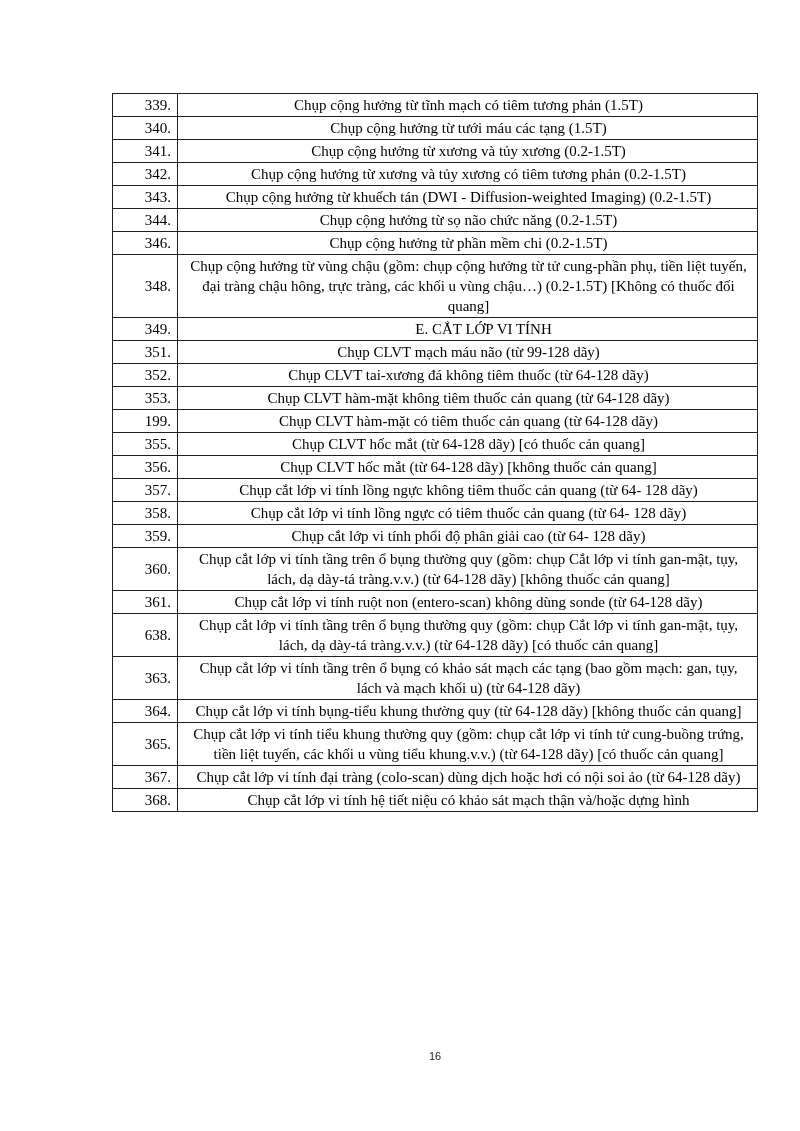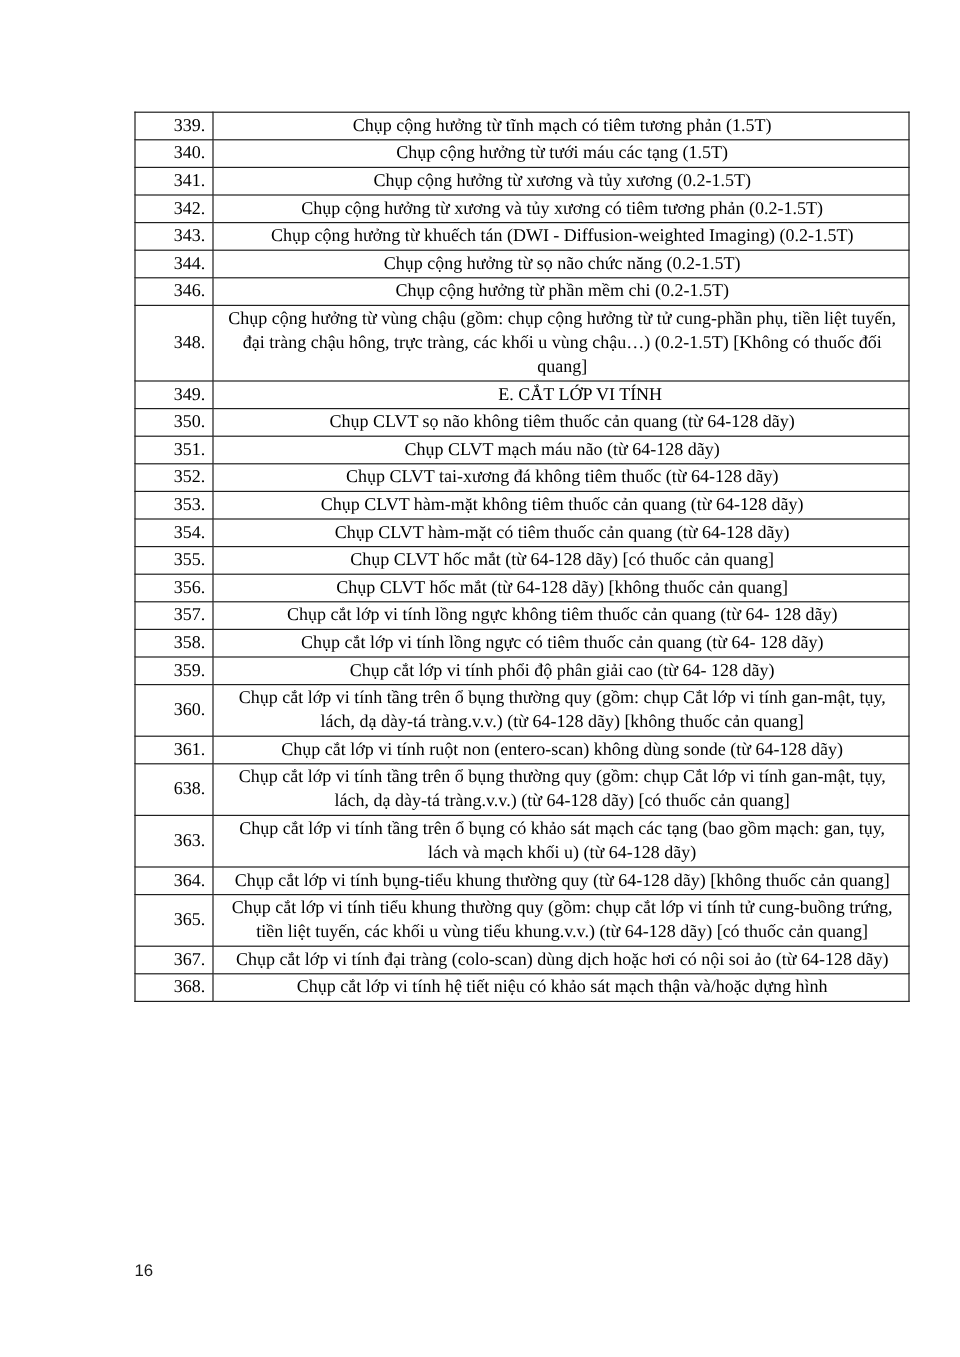--- a/index.html
+++ b/index.html
@@ -44,22 +44,23 @@
   }
   tr.section-row td.cell-text {
     font-weight: normal;
     padding-left: 38px;
   }
   .page-number {
     position: absolute;
     left: 112px;
     top: 1050px;
     width: 646px;
+    text-align: center;
     font-family: "Liberation Sans", sans-serif;
-    font-size: 14px;
+    font-size: 11px;
     color: #1a1a1a;
   }
 </style>
 </head>
 <body>
 
 <div class="page">
 
   <table class="svc-table">
     <tbody>
@@ -93,37 +94,33 @@
     </tr>
         <tr>
       <td class="cell-no">348.</td>
       <td class="cell-text">Chụp cộng hưởng từ vùng chậu (gồm: chụp cộng hưởng từ tử cung-phần phụ, tiền liệt tuyến, đại tràng chậu hông, trực tràng, các khối u vùng chậu…) (0.2-1.5T) [Không có thuốc đối quang]</td>
     </tr>
         <tr class="section-row">
       <td class="cell-no">349.</td>
       <td class="cell-text">E.  CẮT LỚP VI TÍNH</td>
     </tr>
         <tr>
-      <td class="cell-no">350.</td>
-      <td class="cell-text">Chụp CLVT sọ não không tiêm thuốc cản quang (từ 64-128 dãy)</td>
-    </tr>
-        <tr>
       <td class="cell-no">351.</td>
-      <td class="cell-text">Chụp CLVT mạch máu não (từ 64-128 dãy)</td>
+      <td class="cell-text">Chụp CLVT mạch máu não (từ 99-128 dãy)</td>
     </tr>
         <tr>
       <td class="cell-no">352.</td>
       <td class="cell-text">Chụp CLVT tai-xương đá không tiêm thuốc (từ 64-128 dãy)</td>
     </tr>
         <tr>
       <td class="cell-no">353.</td>
       <td class="cell-text">Chụp CLVT hàm-mặt không tiêm thuốc cản quang (từ 64-128 dãy)</td>
     </tr>
         <tr>
-      <td class="cell-no">354.</td>
+      <td class="cell-no">199.</td>
       <td class="cell-text">Chụp CLVT hàm-mặt có tiêm thuốc cản quang (từ 64-128 dãy)</td>
     </tr>
         <tr>
       <td class="cell-no">355.</td>
       <td class="cell-text">Chụp CLVT hốc mắt (từ 64-128 dãy) [có thuốc cản quang]</td>
     </tr>
         <tr>
       <td class="cell-no">356.</td>
       <td class="cell-text">Chụp CLVT hốc mắt (từ 64-128 dãy) [không thuốc cản quang]</td>
     </tr>

